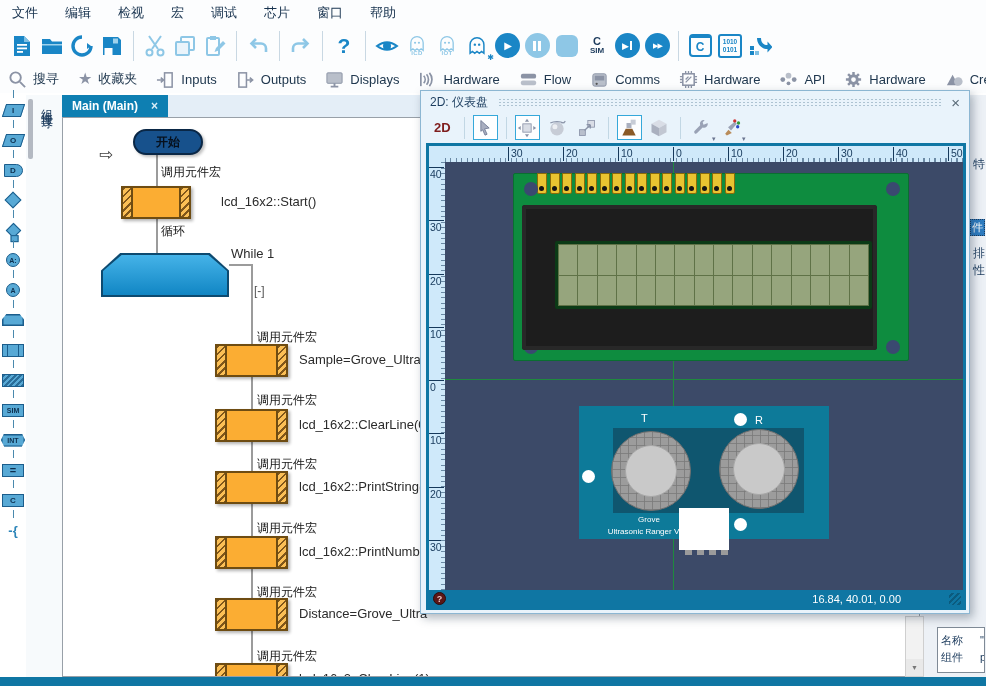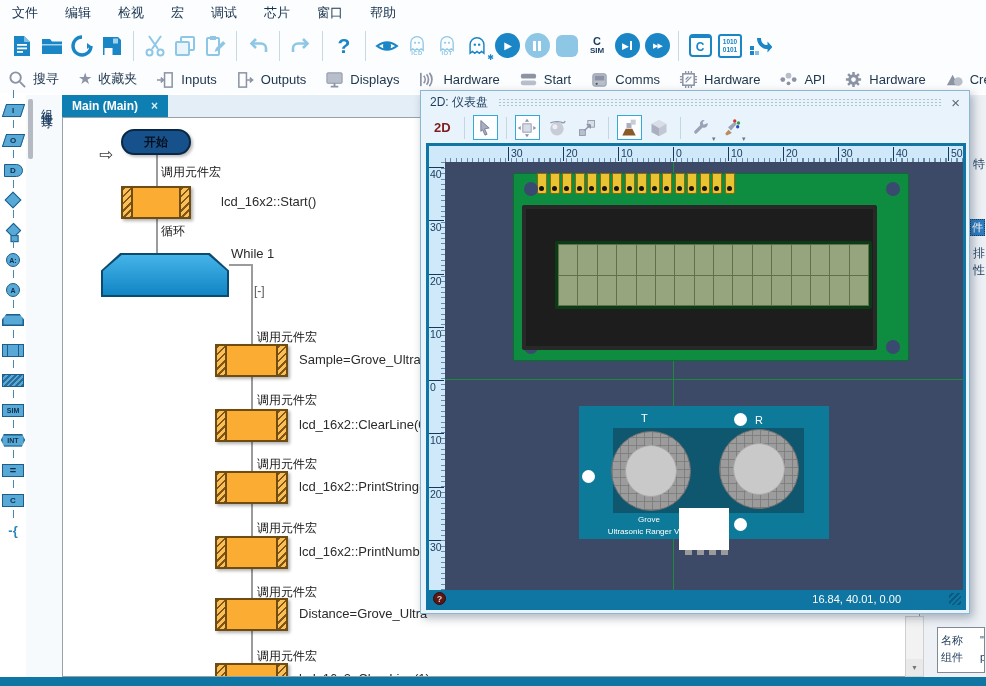--- a/index.html
+++ b/index.html
@@ -68,21 +68,21 @@
 .rightbg{position:absolute;left:921px;top:95px;width:65px;height:582px;background:#edf1f6}
 .tabrow{position:absolute;left:62px;top:95px;width:858px;height:22px;background:#e4eef7;z-index:1}
 .flowtab{position:absolute;left:62px;top:95px;height:22px;background:#0e7fb2;color:#fff;display:flex;align-items:center;gap:13px;padding:0 10px;font-size:12px;font-weight:bold;z-index:2}
 .flowtab .close{font-size:12px;color:#d9edf7}
 
 
 .canvas{position:absolute;left:62px;top:117px;width:858px;height:560px;background:#fff;border:1px solid #98a0a8;overflow:hidden;z-index:1}
 .cline{position:absolute;background:#9b9b9b}
 .cap{position:absolute;font-size:12px;color:#141414;white-space:nowrap}
 .node-text{position:absolute;font-size:13px;color:#2b2b2b;white-space:nowrap}
-.start-oval{position:absolute;left:58px;top:11px;width:70px;height:26px;background:#17518c;border:2px solid #0a2746;border-radius:13px;color:#06101c;font-size:12px;font-weight:bold;display:flex;align-items:center;justify-content:center;box-shadow:2px 2px 3px rgba(0,0,0,.25)}
+.start-oval{position:absolute;left:70px;top:11px;width:70px;height:26px;background:#17518c;border:2px solid #0a2746;border-radius:13px;color:#06101c;font-size:12px;font-weight:bold;display:flex;align-items:center;justify-content:center;box-shadow:2px 2px 3px rgba(0,0,0,.25)}
 .flow-cursor{position:absolute;left:36px;top:26px;font-size:17px;color:#3c3c3c}
 .flow-cursor::before{content:"⇨"}
 .macro-box{position:absolute;width:70px;height:33px;background:#fbad33;border:2px solid #6e4c12;box-shadow:2px 2px 3px rgba(0,0,0,.3)}
 .macro-box::before,.macro-box::after{content:"";position:absolute;top:0;bottom:0;width:8px;background:repeating-linear-gradient(135deg,#80561a 0 2px,#fbbf55 2px 5px)}
 .macro-box::before{left:0;border-right:2px solid #6e4c12}
 .macro-box::after{right:0;border-left:2px solid #6e4c12}
 .cbox{width:73px}
 .loop-shape{position:absolute;left:38px;top:135px;width:128px;height:44px;background:#0d4a70;clip-path:polygon(15% 0,85% 0,100% 40%,100% 100%,0 100%,0 40%);filter:drop-shadow(2px 2px 2px rgba(0,0,0,.3))}
 .loop-shape::after{content:"";position:absolute;left:2px;top:2px;right:2px;bottom:2px;background:linear-gradient(180deg,#45b3e8,#1186c4);clip-path:polygon(15% 0,85% 0,100% 40%,100% 100%,0 100%,0 40%)}
 .collapse{position:absolute;left:191px;top:166px;font-size:12px;color:#555}
@@ -344,21 +344,21 @@
           <path d="M9 4.5 a8.5 8.5 0 0 1 0 11"></path>
           <path d="M12 3 a10.5 10.5 0 0 1 0 14"></path>
         </svg>
         <span>Hardware</span>
       </span>
     <span class="cat">
         <svg class="i18" viewBox="0 0 20 20">
           <rect x="2" y="4" width="16" height="5" rx="2" fill="#8b93a5"></rect>
           <rect x="2" y="11" width="16" height="5" rx="2" fill="#b9bfca"></rect>
         </svg>
-        <span>Start</span>
+        <span>Flow</span>
       </span>
     <span class="cat">
         <svg class="i18" viewBox="0 0 20 20">
           <rect x="3" y="4" width="14" height="13" rx="2" fill="#b9bfca" stroke="#8b93a5"></rect>
           <rect x="5" y="6" width="10" height="5" fill="#8b93a5"></rect>
           <circle cx="7" cy="14.5" r="1.2" fill="#555"></circle>
         </svg>
         <span>Comms</span>
       </span>
     <span class="cat">

